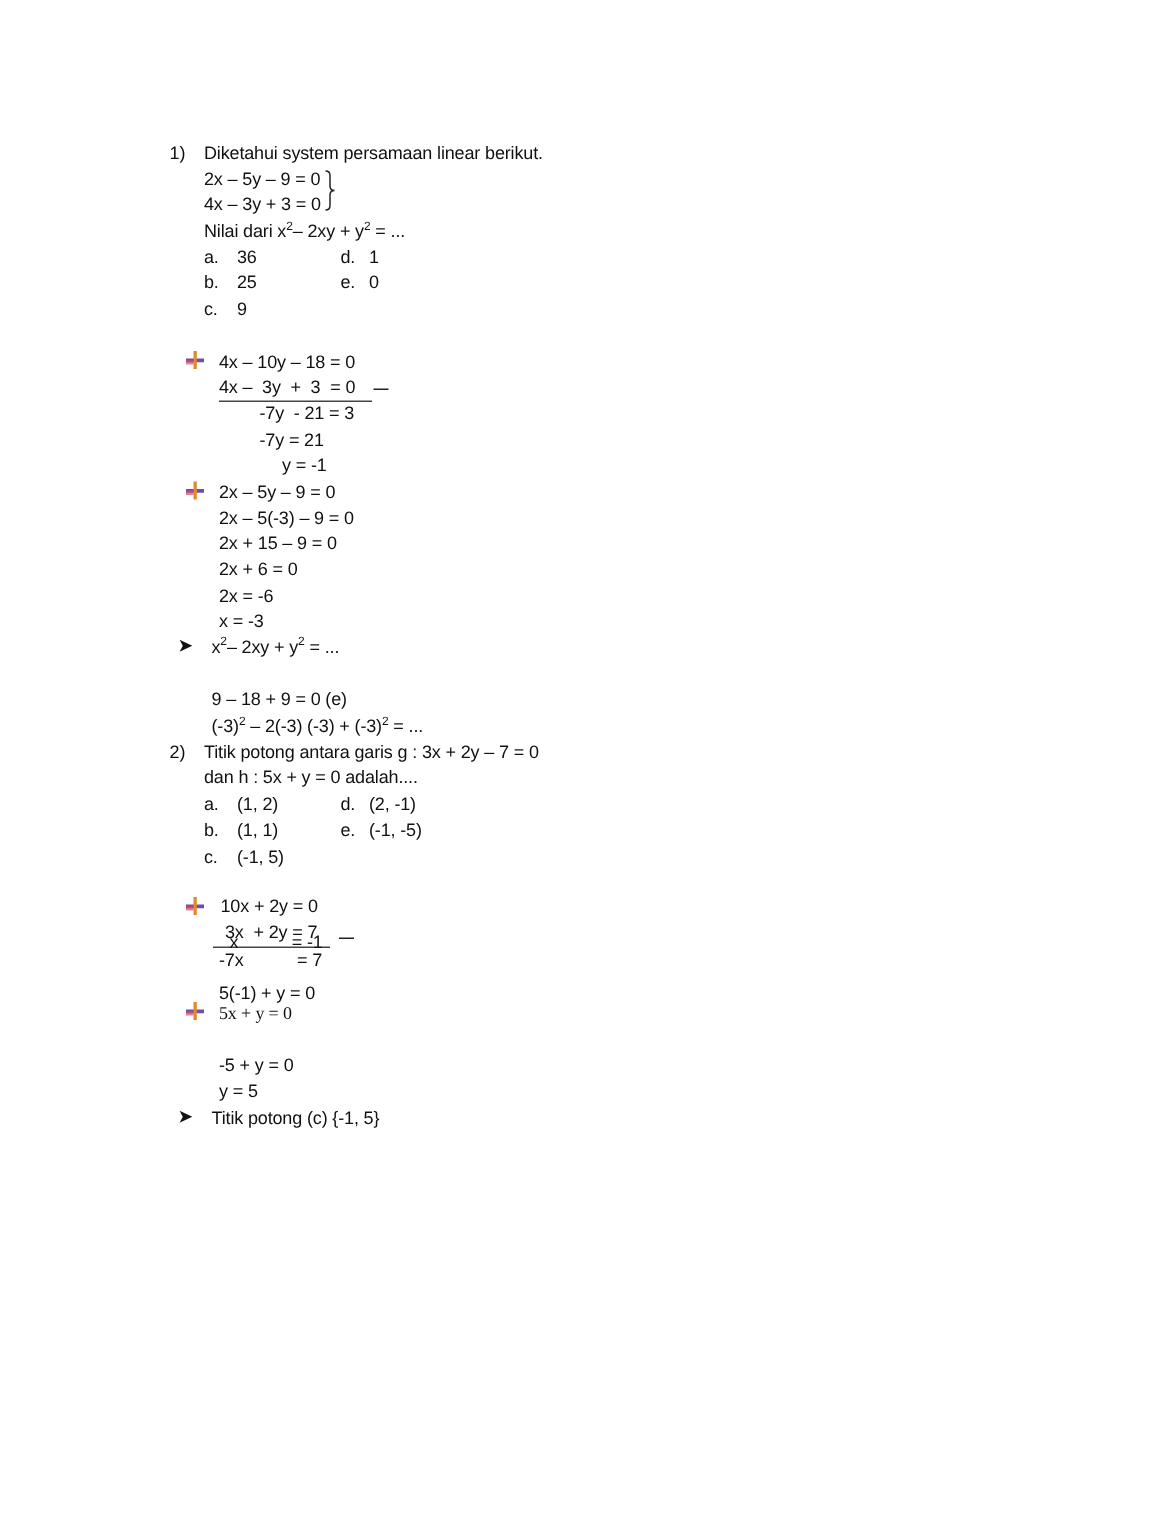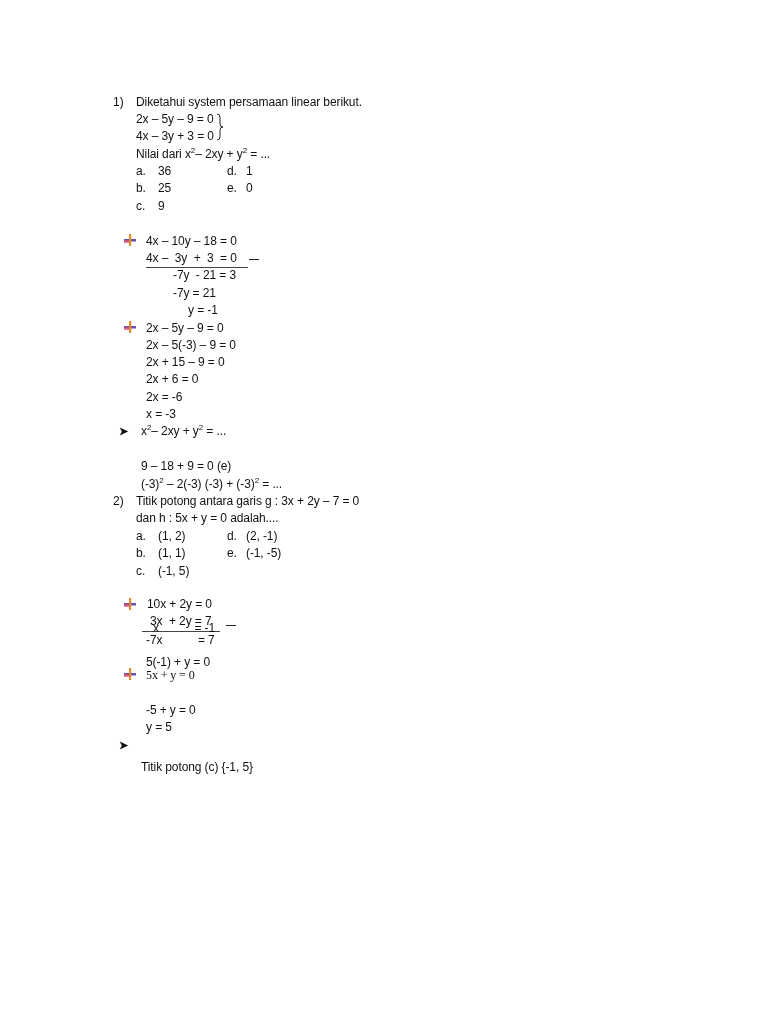--- a/index.html
+++ b/index.html
@@ -101,15 +101,15 @@
     <rect x="1" y="6" width="12" height="2.5" fill="#6a4fb0"></rect>
       <rect x="6" y="1" width="2.2" height="12" fill="#e08a2a"></rect>
       <rect x="1" y="7" width="5" height="3" fill="#d94a6a" opacity="0.7"></rect>
   </svg>
   <div class="line" style="left:146px;top:668px;font-family:Liberation Serif, serif;">5x + y = 0</div>
   <div class="line" style="left:146px;top:655px;">5(-1) + y = 0</div>
   <div class="line" style="left:146px;top:703px;">-5 + y = 0</div>
   <div class="line" style="left:146px;top:720px;">y = 5</div>
 
   <div class="arrow-icon" style="left:119px;top:738px;">➤</div>
-  <div class="line" style="left:141px;top:738px;margin-top:22px;">Titik potong (c) {-1, 5}</div>
+  <div class="line" style="left:141px;top:738px;">Titik potong (c) {-1, 5}</div>
 
 </div>
 
 </body></html>

